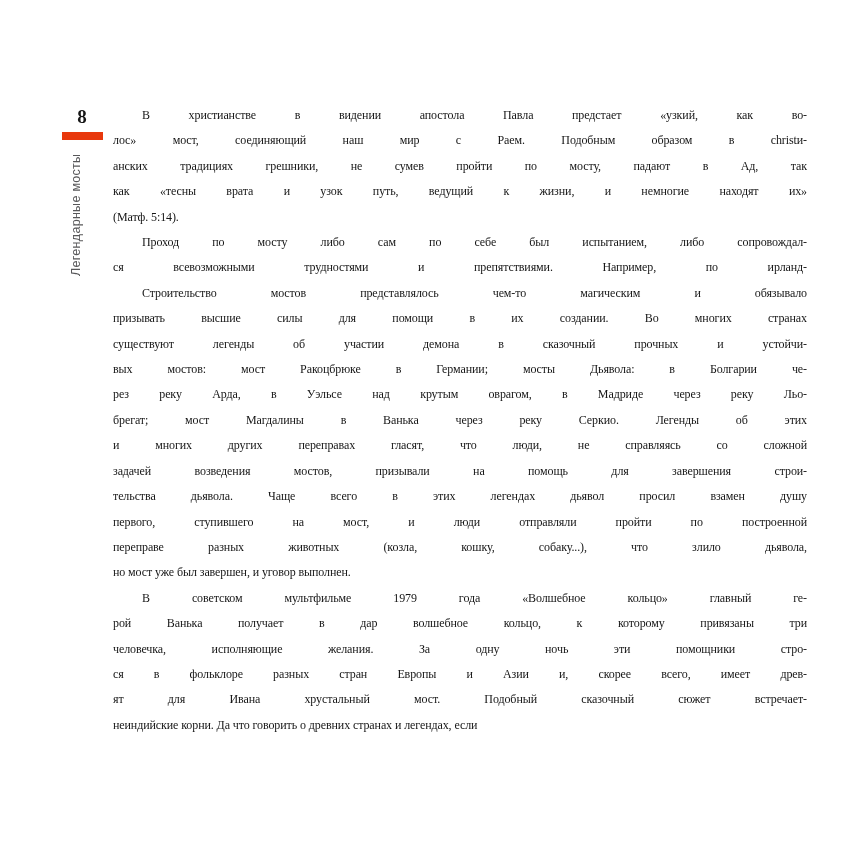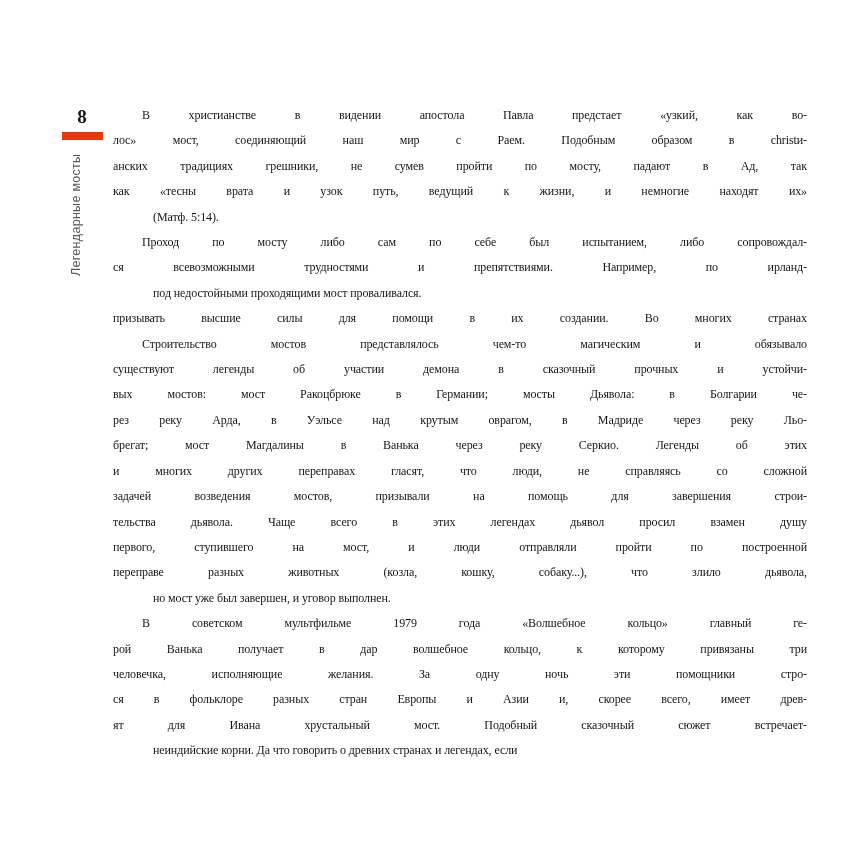--- a/index.html
+++ b/index.html
@@ -60,41 +60,39 @@
   .text-block .line {
     text-align: justify;
     text-align-last: justify;
     white-space: nowrap;
   }
   .text-block .line.first {
     padding-left: 29px;
   }
   .text-block .line.last {
     text-align-last: left;
-    margin-left: 40px;
   }
 </style>
 </head>
 <body>
 
 <div class="page" style="background: rgb(255, 255, 255);">
   <div class="page-number" style="color: rgb(22, 22, 22);">8</div>
   <div class="accent-bar" style="background: rgb(232, 56, 12);"></div>
   <div class="vertical-label" style="color: rgb(88, 88, 90);">Легендарные мосты</div>
   <div class="text-block" style="color: rgb(22, 22, 22);">
       <div class="line first">В христианстве в видении апостола Павла предстает «узкий, как во-</div>
       <div class="line">лос» мост, соединяющий наш мир с Раем. Подобным образом в christи-</div>
       <div class="line">анских традициях грешники, не сумев пройти по мосту, падают в Ад, так</div>
       <div class="line">как «тесны врата и узок путь, ведущий к жизни, и немногие находят их»</div>
       <div class="line last">(Матф. 5:14).</div>
       <div class="line first">Проход по мосту либо сам по себе был испытанием, либо сопровождал-</div>
       <div class="line">ся всевозможными трудностями и препятствиями. Например, по ирланд-</div>
-      <div class="line last">под недостойными проходящими мост проваливался.</div>
+      <div class="line first">Строительство мостов представлялось чем-то магическим и обязывало</div>
       <div class="line">призывать высшие силы для помощи в их создании. Во многих странах</div>
-      <div class="line first">Строительство мостов представлялось чем-то магическим и обязывало</div>
       <div class="line">существуют легенды об участии демона в сказочный прочных и устойчи-</div>
       <div class="line">вых мостов: мост Ракоцбрюке в Германии; мосты Дьявола: в Болгарии че-</div>
       <div class="line">рез реку Арда, в Уэльсе над крутым оврагом, в Мадриде через реку Льо-</div>
       <div class="line">брегат; мост Магдалины в Ванька через реку Серкио. Легенды об этих</div>
       <div class="line">и многих других переправах гласят, что люди, не справляясь со сложной</div>
       <div class="line">задачей возведения мостов, призывали на помощь для завершения строи-</div>
       <div class="line">тельства дьявола. Чаще всего в этих легендах дьявол просил взамен душу</div>
       <div class="line">первого, ступившего на мост, и люди отправляли пройти по построенной</div>
       <div class="line">переправе разных животных (козла, кошку, собаку...), что злило дьявола,</div>
       <div class="line last">но мост уже был завершен, и уговор выполнен.</div>

